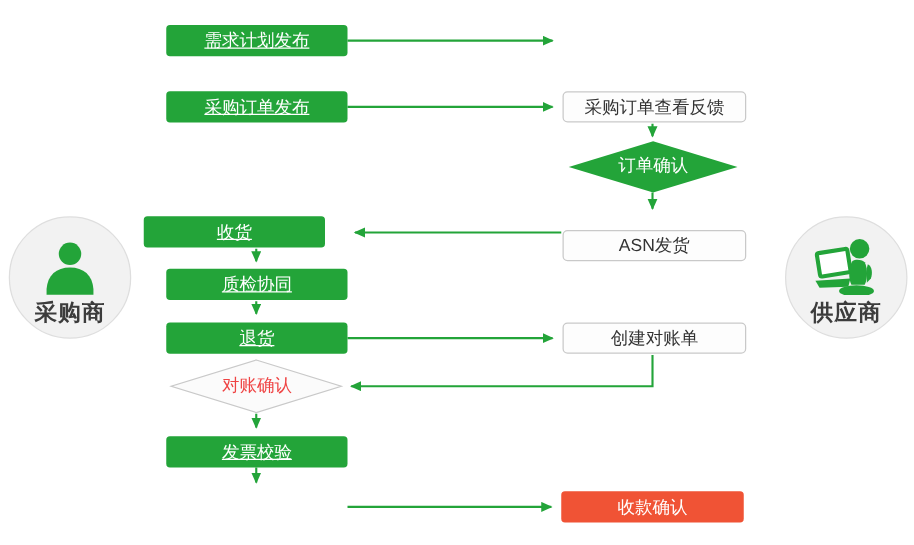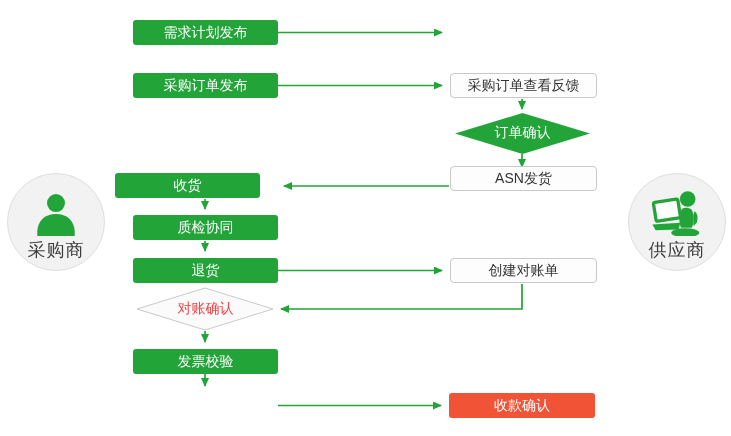--- a/index.html
+++ b/index.html
@@ -6,21 +6,21 @@
   #stage{
     position:relative;width:731px;height:436px;background:#ffffff;overflow:hidden;
     font-family:"Liberation Sans","DejaVu Sans",sans-serif;
   }
   #wires{position:absolute;left:0;top:0;width:731px;height:436px;pointer-events:none;}
   .node{
     position:absolute;display:flex;align-items:center;justify-content:center;
     font-size:14px;box-sizing:border-box;white-space:nowrap;
   }
   .gbox{
-    width:145px;height:25px;background:#23a439;color:#ffffff;border-radius:3px;
+    width:145px;height:25px;background:#23a439;color:#ffffff;border-radius:3px;text-decoration:underline;
   }
   .wbox{
     width:147px;height:25px;background:#fdfdfd;color:#333333;
     border:1px solid #c9c9c9;border-radius:4px;
   }
   .rbox{
     width:146px;height:25px;background:#f05335;color:#ffffff;border-radius:3px;text-align:center;
   }
   .dlabel{
     width:131px;height:24px;text-align:center;background:transparent;
@@ -28,21 +28,21 @@
   .dlabel.on-green{color:#ffffff;}
   .dlabel.on-grey{color:#ef4444;}
   .actor{
     position:absolute;width:98px;height:98px;border-radius:50%;
     background:#f2f2f2;border:1px solid #dedede;box-sizing:border-box;
     display:flex;flex-direction:column;align-items:center;justify-content:flex-end;
     padding-bottom:8px;
   }
   .actor .icon{line-height:0;margin-bottom:2px;}
   .actor .alabel{
-    font-size:18px;color:#3c3c3c;letter-spacing:1px;
+    font-size:18px;color:#3c3c3c;letter-spacing:1px;font-weight:bold;
   }
 </style>
 </head>
 <body>
 
 <div id="stage">
 
   <svg id="wires" viewBox="0 0 731 436">
     <defs>
       <marker id="arw" markerWidth="10" markerHeight="9" refX="8" refY="4" orient="auto" markerUnits="userSpaceOnUse">
@@ -70,21 +70,21 @@
   </svg>
 
   <div class="node gbox" style="left:133px;top:20px">需求计划发布</div>
   <div class="node gbox" style="left:133px;top:73px">采购订单发布</div>
   <div class="node gbox" style="left:115px;top:173px">收货</div>
   <div class="node gbox" style="left:133px;top:215px">质检协同</div>
   <div class="node gbox" style="left:133px;top:258px">退货</div>
   <div class="node gbox" style="left:133px;top:349px">发票校验</div>
 
   <div class="node wbox" style="left:450px;top:73px">采购订单查看反馈</div>
-  <div class="node wbox" style="left:450px;top:166px">ASN发货</div>
+  <div class="node wbox" style="left:450px;top:184px">ASN发货</div>
   <div class="node wbox" style="left:450px;top:258px">创建对账单</div>
 
   <div class="node rbox" style="left:449px;top:393px">收款确认</div>
 
   <div class="node dlabel on-green" style="left:457px;top:121px">订单确认</div>
   <div class="node dlabel on-grey" style="left:140px;top:297px">对账确认</div>
 
   <div class="actor" style="left:7px;top:173px">
     <span class="icon">
       <svg width="50" height="44" viewBox="0 0 64 56">

